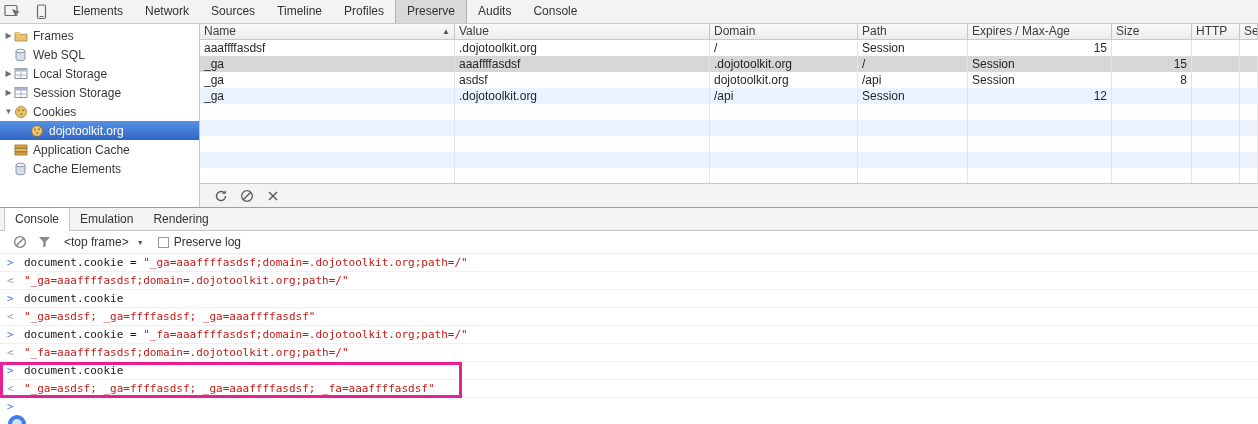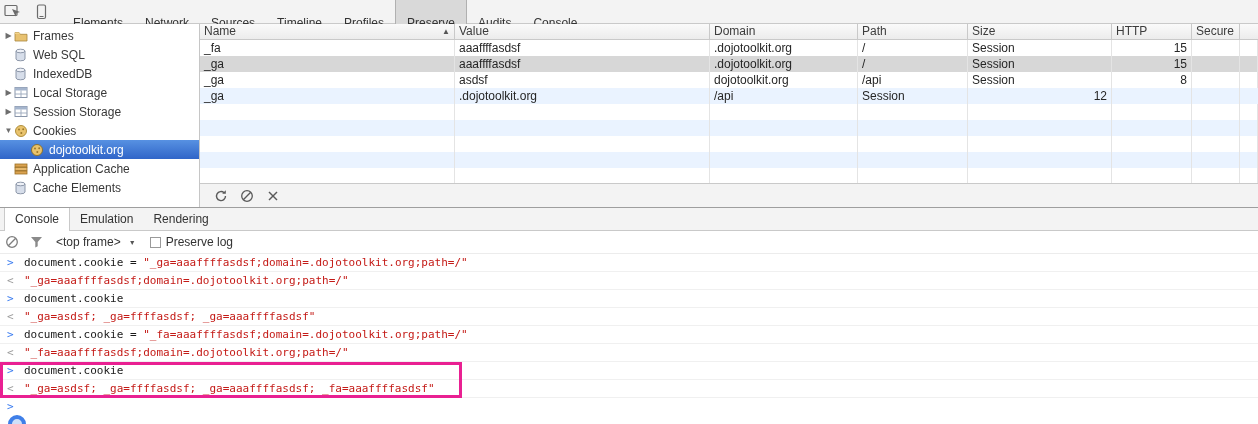--- a/index.html
+++ b/index.html
@@ -5,21 +5,21 @@
   html,body{margin:0;padding:0;background:#fff;}
   *{box-sizing:border-box;}
   #app{position:relative;width:1258px;height:424px;overflow:hidden;background:#fff;
        font-family:"Liberation Sans","DejaVu Sans",sans-serif;font-size:12px;color:#333;}
 
   
   #top-toolbar{position:absolute;left:0;top:0;width:1258px;height:24px;background:#f3f3f3;
        border-bottom:1px solid #c9c9c9;display:flex;align-items:stretch;}
   .tb-icon{width:27px;display:flex;align-items:center;justify-content:center;}
   #main-tabs{display:flex;margin-left:8px;}
-  .main-tab{padding:12px 11px;line-height:22px;white-space:nowrap;text-align:right;}
+  .main-tab{padding:0 11px;line-height:22px;white-space:nowrap;text-align:right;}
   .main-tab.active{background:#d9d9d9;border-left:1px solid #b0b0b0;border-right:1px solid #b0b0b0;}
 
   
   #sidebar{position:absolute;left:0;top:24px;width:200px;height:183px;background:#fff;
        border-right:1px solid #c6c6c6;padding-top:2px;overflow:hidden;}
   .side-item{height:19px;display:flex;align-items:center;padding-left:3px;white-space:nowrap;color:#383838;}
   .side-item .arrow{width:11px;flex:none;font-size:8px;color:#6e6e6e;text-align:center;}
   .side-item .sicon{width:15px;height:15px;flex:none;margin-right:4px;display:flex;align-items:center;}
   .side-item.child{padding-left:19px;}
   .side-item.selected{background:linear-gradient(180deg,#5791e2,#3065c8);color:#fff;}
@@ -40,21 +40,21 @@
   
   #table-toolbar{position:absolute;left:200px;top:183px;width:1058px;height:24px;background:#f3f3f3;
        border-top:1px solid #c9c9c9;display:flex;align-items:center;padding-left:8px;}
   .grid-tool{width:26px;height:20px;display:flex;align-items:center;justify-content:center;}
 
   
   #drawer{position:absolute;left:0;top:207px;width:1258px;height:217px;background:#fff;border-top:1px solid #9e9e9e;}
   #drawer-tabs{height:23px;background:#f3f3f3;border-bottom:1px solid #c9c9c9;display:flex;align-items:stretch;padding-left:4px;}
   .drawer-tab{padding:0 10px;line-height:22px;white-space:nowrap;}
   .drawer-tab.active{background:#fff;border-left:1px solid #c9c9c9;border-right:1px solid #c9c9c9;height:23px;}
-  #console-toolbar{height:23px;background:#fff;border-bottom:1px solid #ececec;display:flex;align-items:center;padding-left:0;}
+  #console-toolbar{height:23px;background:#fff;border-bottom:1px solid #ececec;display:flex;align-items:center;padding-left:8px;}
   .con-tool{width:24px;display:flex;align-items:center;justify-content:center;}
   #frame-selector{margin-left:8px;color:#333;}
   #frame-caret{font-size:7px;color:#555;margin:0 14px 0 8px;}
   #preserve-box{width:11px;height:11px;border:1px solid #9a9a9a;background:#fff;margin-right:5px;flex:none;}
 
   
   #console-lines{font-family:"DejaVu Sans Mono",monospace;font-size:11px;}
   .cline{position:relative;height:18px;line-height:17px;border-bottom:1px solid #f0f0f0;
        padding-left:24px;white-space:nowrap;overflow:hidden;}
   .cline .prompt{position:absolute;left:7px;top:0;}
@@ -118,30 +118,20 @@
       <span class="arrow"></span>
       <span class="sicon">
         <svg width="13" height="14" viewBox="0 0 13 14">
             <path d="M2 3 V11 a4.5 1.8 0 0 0 9 0 V3" fill="#d7deea" stroke="#828da0" stroke-width="0.9"></path>
             <ellipse cx="6.5" cy="3" rx="4.5" ry="1.8" fill="#eef1f7" stroke="#828da0" stroke-width="0.9"></ellipse>
           </svg>
       </span>
       <span>Web SQL</span>
     </div>
     <div class="side-item">
-      <span class="arrow"></span>
-      <span class="sicon">
-        <svg width="13" height="14" viewBox="0 0 13 14">
-            <path d="M2 3 V11 a4.5 1.8 0 0 0 9 0 V3" fill="#d7deea" stroke="#828da0" stroke-width="0.9"></path>
-            <ellipse cx="6.5" cy="3" rx="4.5" ry="1.8" fill="#eef1f7" stroke="#828da0" stroke-width="0.9"></ellipse>
-          </svg>
-      </span>
-      <span>IndexedDB</span>
-    </div>
-    <div class="side-item">
       <span class="arrow">▶</span>
       <span class="sicon">
         <svg width="14" height="13" viewBox="0 0 14 13">
             <rect x="1" y="1.5" width="12" height="10" fill="#fff" stroke="#7d8aa0" stroke-width="0.9"></rect>
             <rect x="1" y="1.5" width="12" height="3" fill="#a5b5cd"></rect>
             <line x1="7" y1="4.5" x2="7" y2="11.5" stroke="#9aa7bb" stroke-width="0.9"></line>
             <line x1="1" y1="8" x2="13" y2="8" stroke="#9aa7bb" stroke-width="0.9"></line>
           </svg>
       </span>
       <span>Local Storage</span>
@@ -207,27 +197,27 @@
 
   <div id="table-area">
     <div id="thead">
       <div class="hcell name">
         <span>Name</span>
         <span class="sort">▲</span>
       </div>
       <div class="hcell">Value</div>
       <div class="hcell">Domain</div>
       <div class="hcell">Path</div>
+      <div class="hcell">Expires / Max-Age</div>
       <div class="hcell">Size</div>
       <div class="hcell">HTTP</div>
       <div class="hcell">Secure</div>
     </div>
 
     <div class="trow">
-      <div class="tcell">_fa</div>
       <div class="tcell">aaaffffasdsf</div>
       <div class="tcell">.dojotoolkit.org</div>
       <div class="tcell">/</div>
       <div class="tcell">Session</div>
       <div class="tcell num">15</div>
       <div class="tcell"></div>
       <div class="tcell"></div>
     </div>
     <div class="trow sel">
       <div class="tcell">_ga</div>

